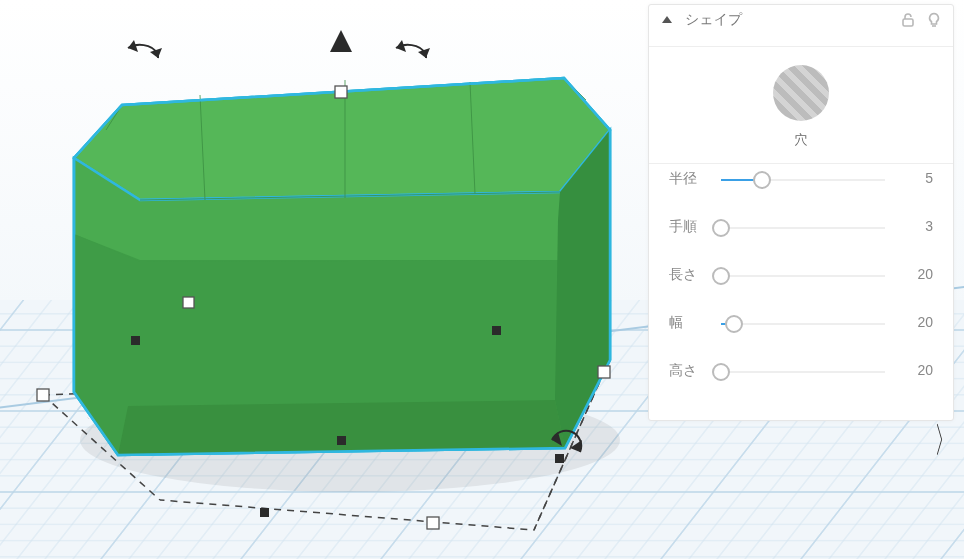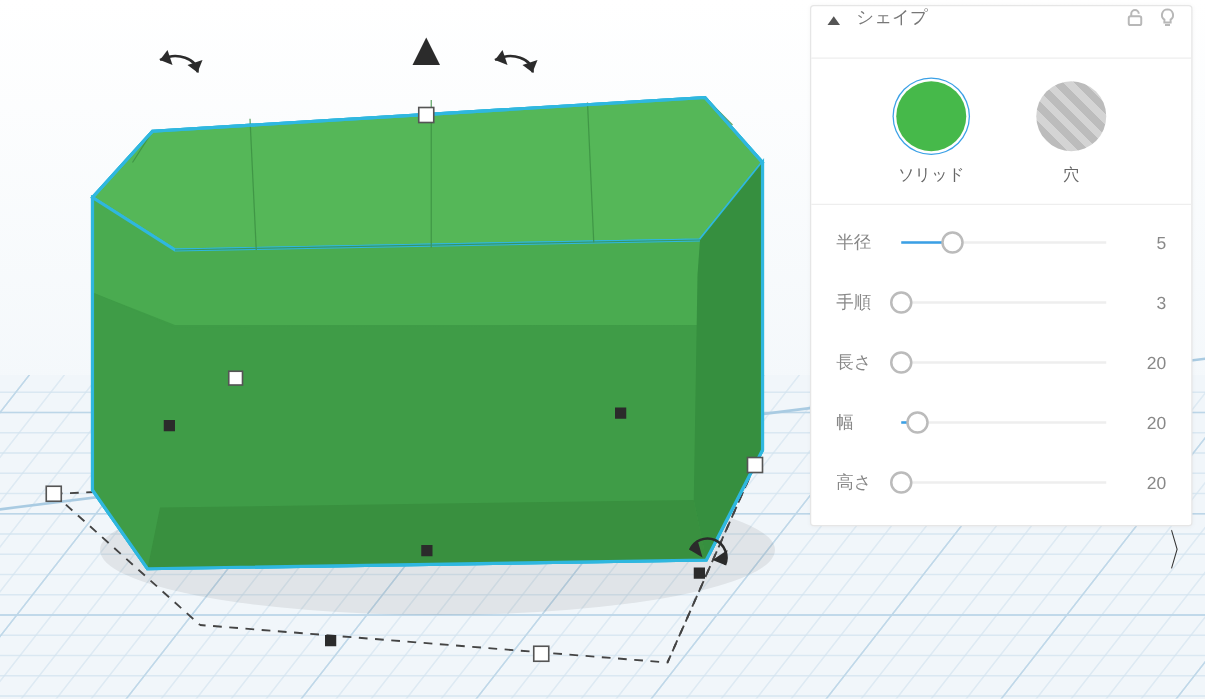--- a/index.html
+++ b/index.html
@@ -24,21 +24,21 @@
     width: 306px;
     background: #fff;
     border: 1px solid #e6e6e6;
     border-radius: 3px;
     box-shadow: 0 0 4px rgba(0,0,0,0.04);
     font-size: 14px;
     color: #555;
   }
   .panel-header {
     display: flex;
-    align-items: flex-start;
+    align-items: center;
     height: 42px;
     border-bottom: 1px solid #eee;
     padding: 0 10px 12px 6px;
   }
   .collapse-btn {
     width: 24px; height: 24px;
     display: flex; align-items: center; justify-content: center;
     color: #666;
     cursor: pointer;
     border-radius: 3px;
@@ -77,21 +77,21 @@
   .swatch-hole {
     width: 56px; height: 56px; border-radius: 50%;
     background: repeating-linear-gradient(45deg,#bcbcbc 0 6px,#d4d4d4 6px 12px);
   }
   .fill-option-label { font-size: 13px; color: #666; }
   .params {
     padding: 6px 0 10px;
   }
   .param-row {
     display: flex;
-    align-items: center;
+    align-items: flex-start;
     height: 48px;
     padding: 0 20px 0 20px;
   }
   .param-label {
     width: 48px;
     color: #888;
     font-size: 14px;
   }
   .param-slider {
     flex: 1;
@@ -264,24 +264,20 @@
         <svg width="16" height="16" viewBox="0 0 16 16" fill="none" stroke="#b8b8b8" stroke-width="1.6">
           <path d="M8 1.5a4.5 4.5 0 0 0-2.5 8.2V12h5v-2.3A4.5 4.5 0 0 0 8 1.5z"></path>
           <line x1="6" y1="14" x2="10" y2="14"></line>
         </svg>
       </span>
     </div>
   </div>
 
   <div class="fill-section">
     <div class="fill-option">
-      <div class="swatch-solid"></div>
-      <span class="fill-option-label">ソリッド</span>
-    </div>
-    <div class="fill-option">
       <div class="swatch-hole"></div>
       <span class="fill-option-label">穴</span>
     </div>
   </div>
 
   <div class="params" id="params-container">
 
   <div class="param-row">
         <span class="param-label">半径</span>
         <div class="param-slider">

